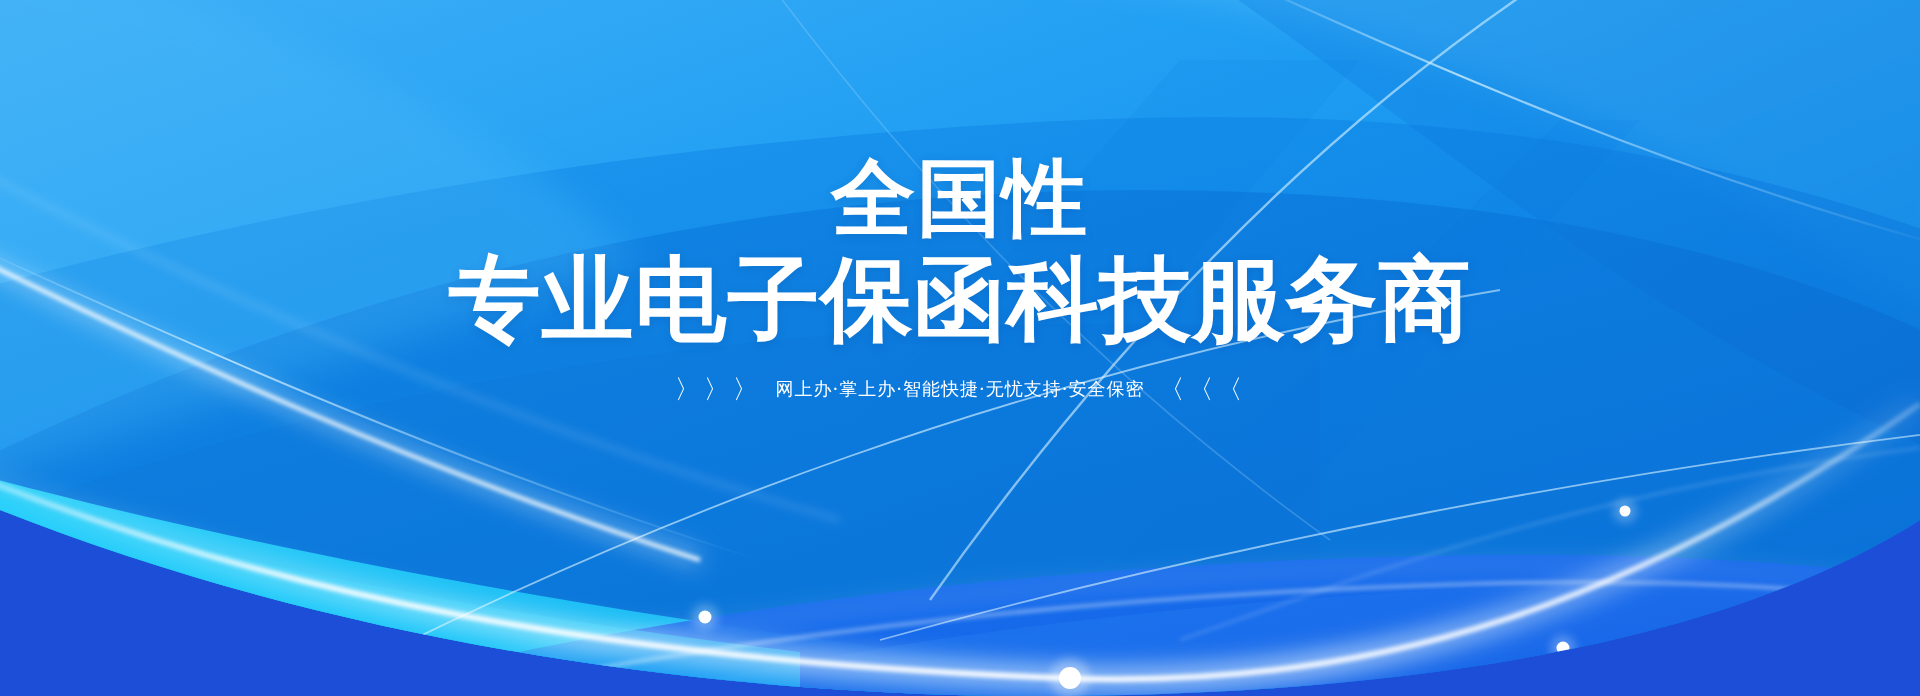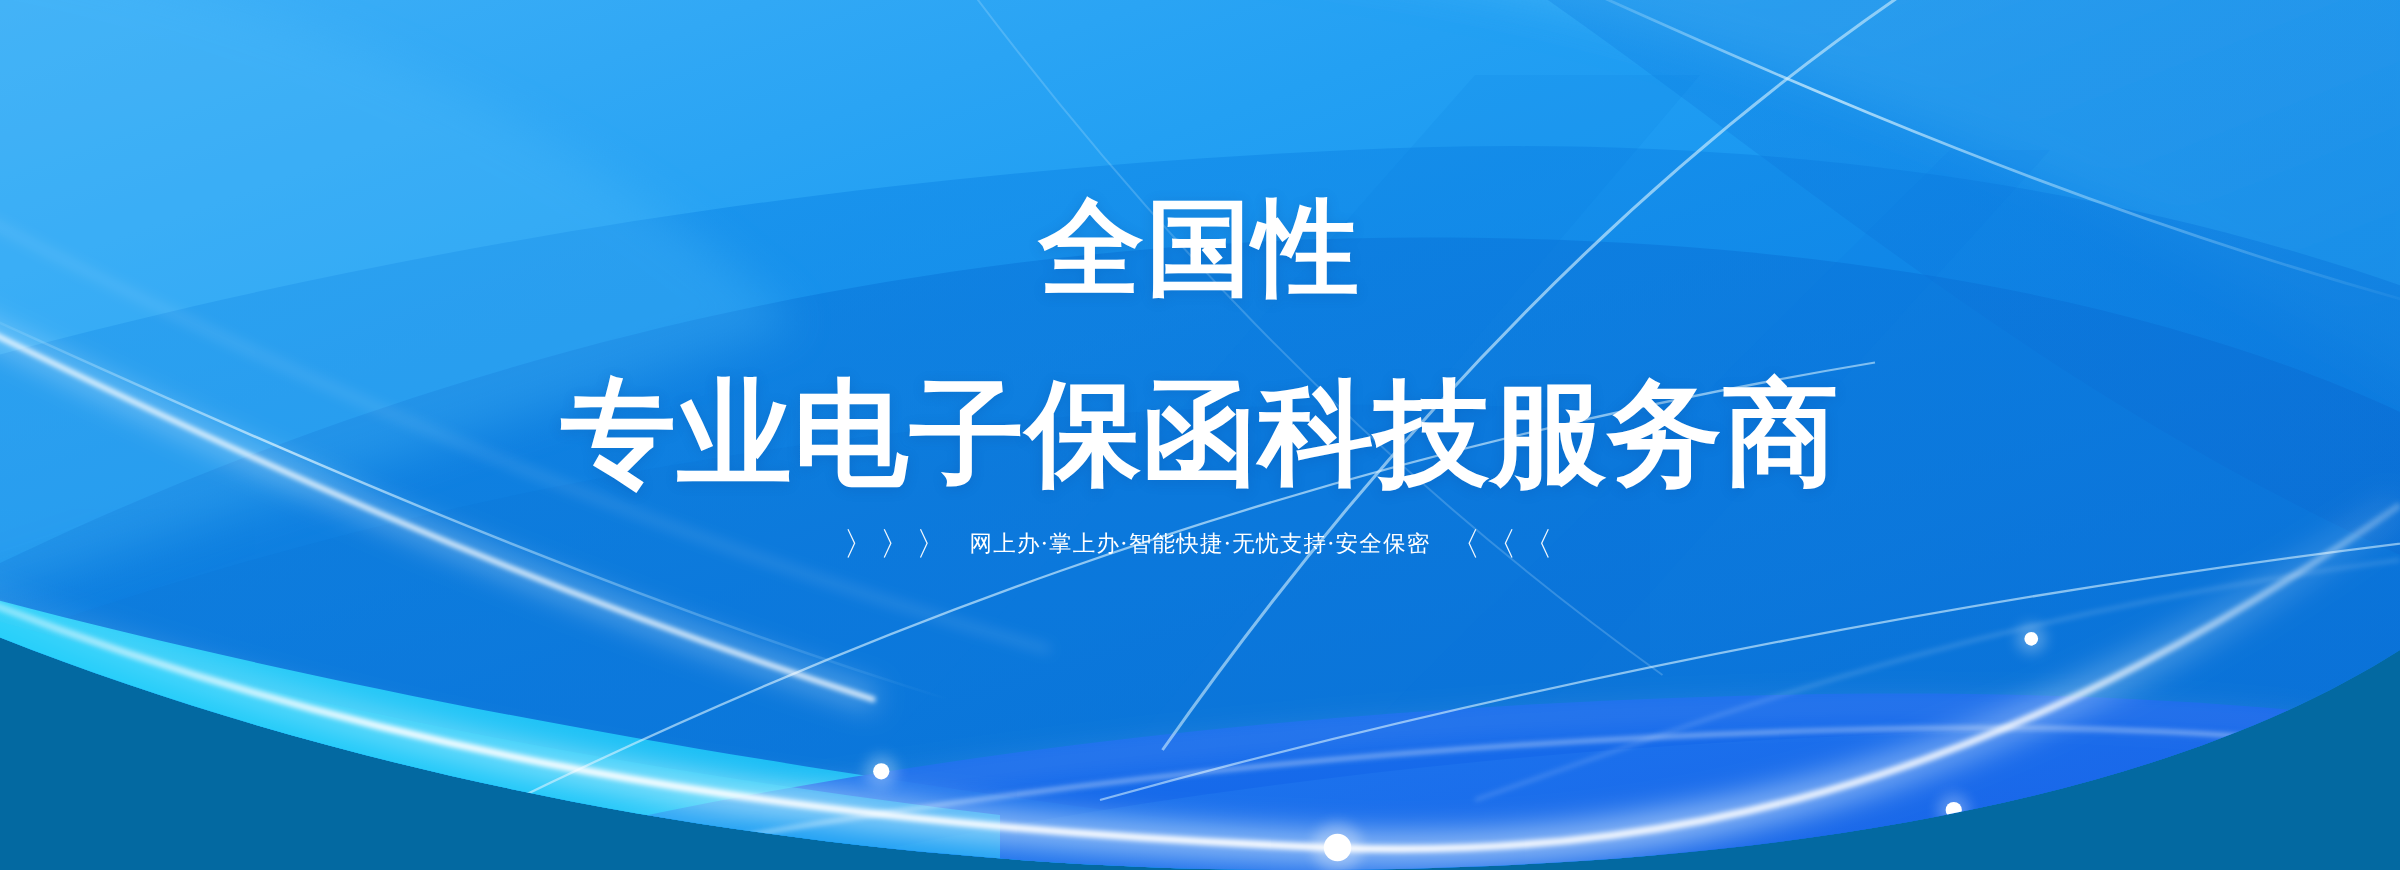--- a/index.html
+++ b/index.html
@@ -8,21 +8,21 @@
     background: #ffffff;
   }
   body {
     font-family: "Liberation Sans", sans-serif;
   }
   #banner {
     position: relative;
     width: 1920px;
     height: 696px;
     overflow: hidden;
-    background: #0369a1;
+    background: #1d4ed8;
     user-select: none;
   }
   #bg-svg {
     position: absolute;
     inset: 0;
     width: 1920px;
     height: 696px;
     display: block;
   }
   #content {
@@ -53,21 +53,20 @@
   }
   .headline-line-2 {
     font-family: "DejaVu Sans", "Liberation Sans", sans-serif;
     font-weight: 700;
     font-size: 92px;
     line-height: 108px;
     color: #ffffff;
     letter-spacing: 1px;
     white-space: nowrap;
     text-shadow: 0 2px 10px rgba(0,60,140,0.18);
-    margin-top: 47px;
   }
   #subtitle-row {
     margin-top: 18px;
     display: flex;
     align-items: center;
     justify-content: center;
     gap: 14px;
     pointer-events: auto;
   }
   .chev {

